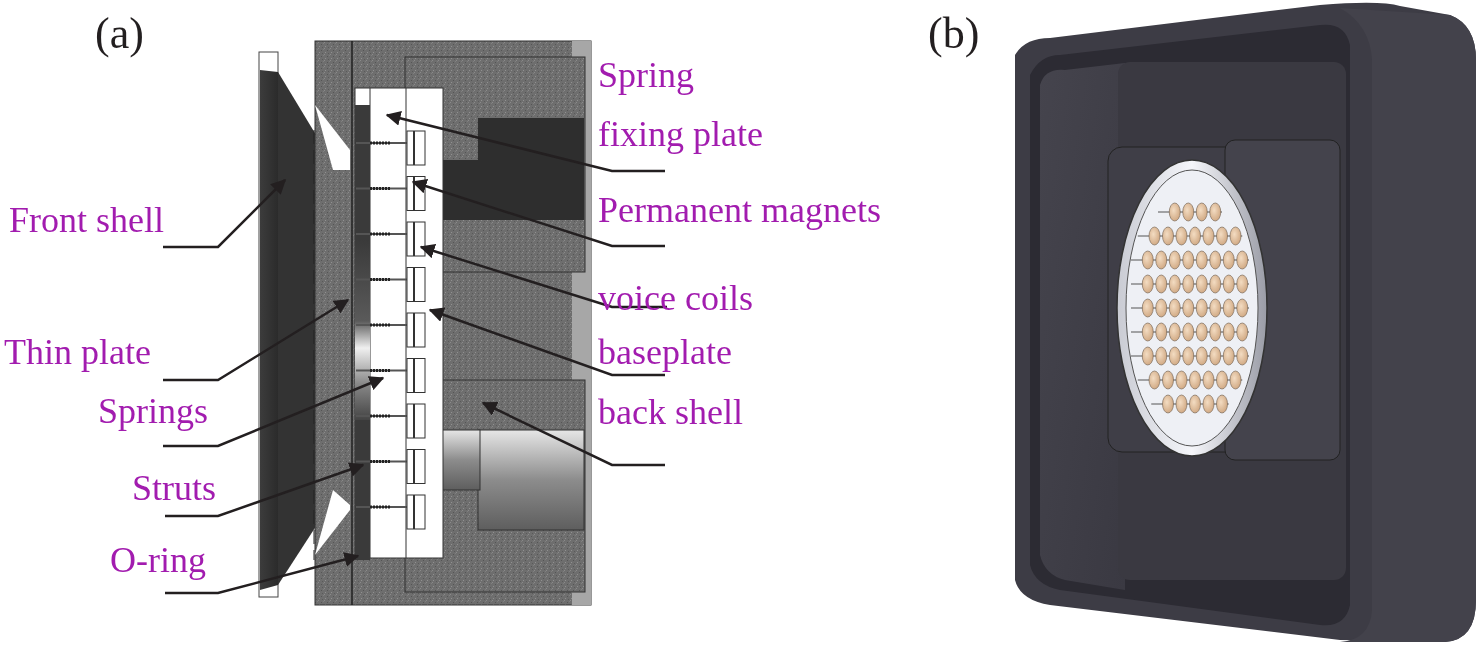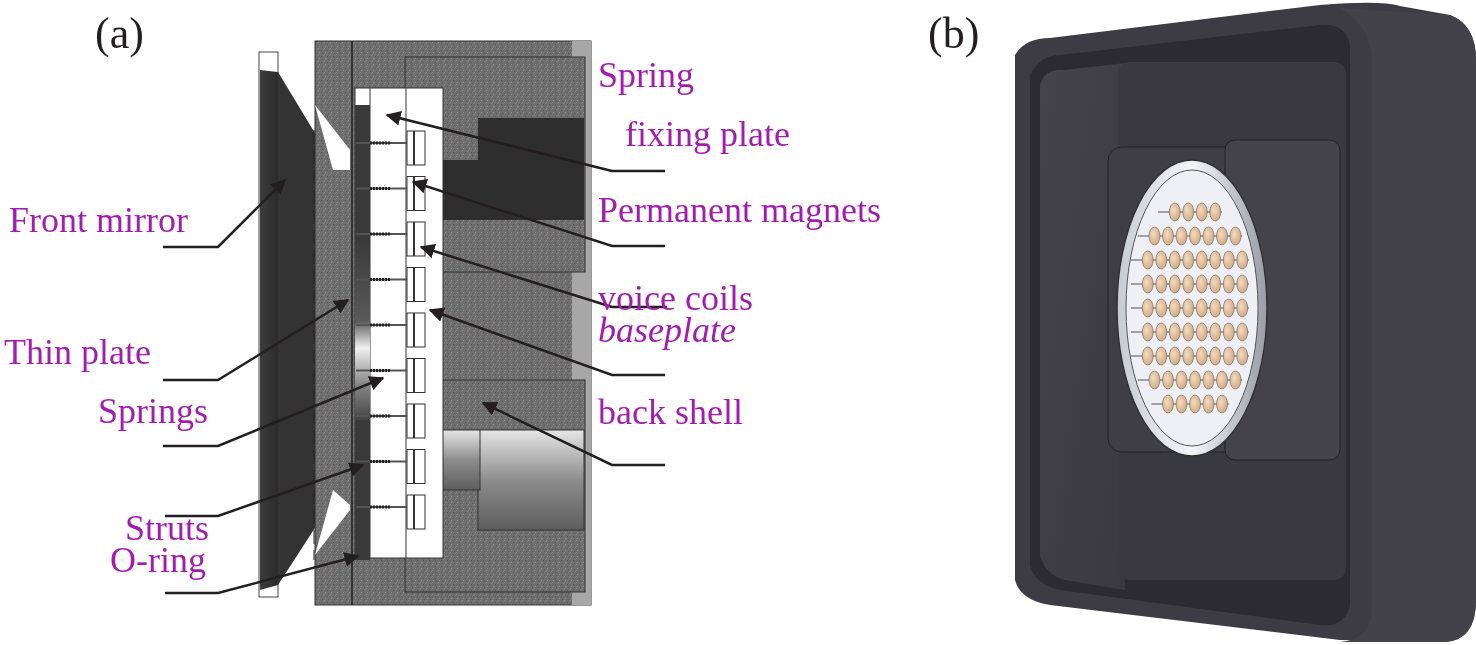--- a/index.html
+++ b/index.html
@@ -249,24 +249,24 @@
         <line x1="1151.25" y1="404" x2="1228.75" y2="404" stroke="#555" stroke-width="1"></line>
         <ellipse cx="1168" cy="404" rx="5.5" ry="9" fill="url(#dotGrad)" stroke="#6b5a4a" stroke-width="0.6"></ellipse>
         <ellipse cx="1181.5" cy="404" rx="5.5" ry="9" fill="url(#dotGrad)" stroke="#6b5a4a" stroke-width="0.6"></ellipse>
         <ellipse cx="1195" cy="404" rx="5.5" ry="9" fill="url(#dotGrad)" stroke="#6b5a4a" stroke-width="0.6"></ellipse>
         <ellipse cx="1208.5" cy="404" rx="5.5" ry="9" fill="url(#dotGrad)" stroke="#6b5a4a" stroke-width="0.6"></ellipse>
         <ellipse cx="1222" cy="404" rx="5.5" ry="9" fill="url(#dotGrad)" stroke="#6b5a4a" stroke-width="0.6"></ellipse>
       </g>
   </g>
 </svg>
 
-<div class="callout" style="left:9px; top:202px;">Front mirror</div>
+<div class="callout" style="left:9px; top:202px;">Front shell</div>
 <div class="callout" style="left:4px; top:334px;">Thin plate</div>
 <div class="callout" style="left:98px; top:393px;">Springs</div>
-<div class="callout" style="left:125px; top:470px;margin-top:40px;">Struts</div>
+<div class="callout" style="left:132px; top:470px;">Struts</div>
 <div class="callout" style="left:110px; top:542px;text-align:right;">O-ring</div>
 
 <div class="callout" style="left:598px; top:57px;">Spring</div>
-<div class="callout" style="left:598px; top:116px;margin-left:27px;">fixing plate</div>
+<div class="callout" style="left:598px; top:116px;">fixing plate</div>
 <div class="callout" style="left:598px; top:192px;">Permanent magnets</div>
 <div class="callout" style="left:598px; top:256px;margin-top:24px;">voice coils</div>
-<div class="callout" style="left:598px; top:312px;font-style:italic;">baseplate</div>
+<div class="callout" style="left:598px; top:334px;">baseplate</div>
 <div class="callout" style="left:598px; top:394px;">back shell</div>
 
 </body></html>

